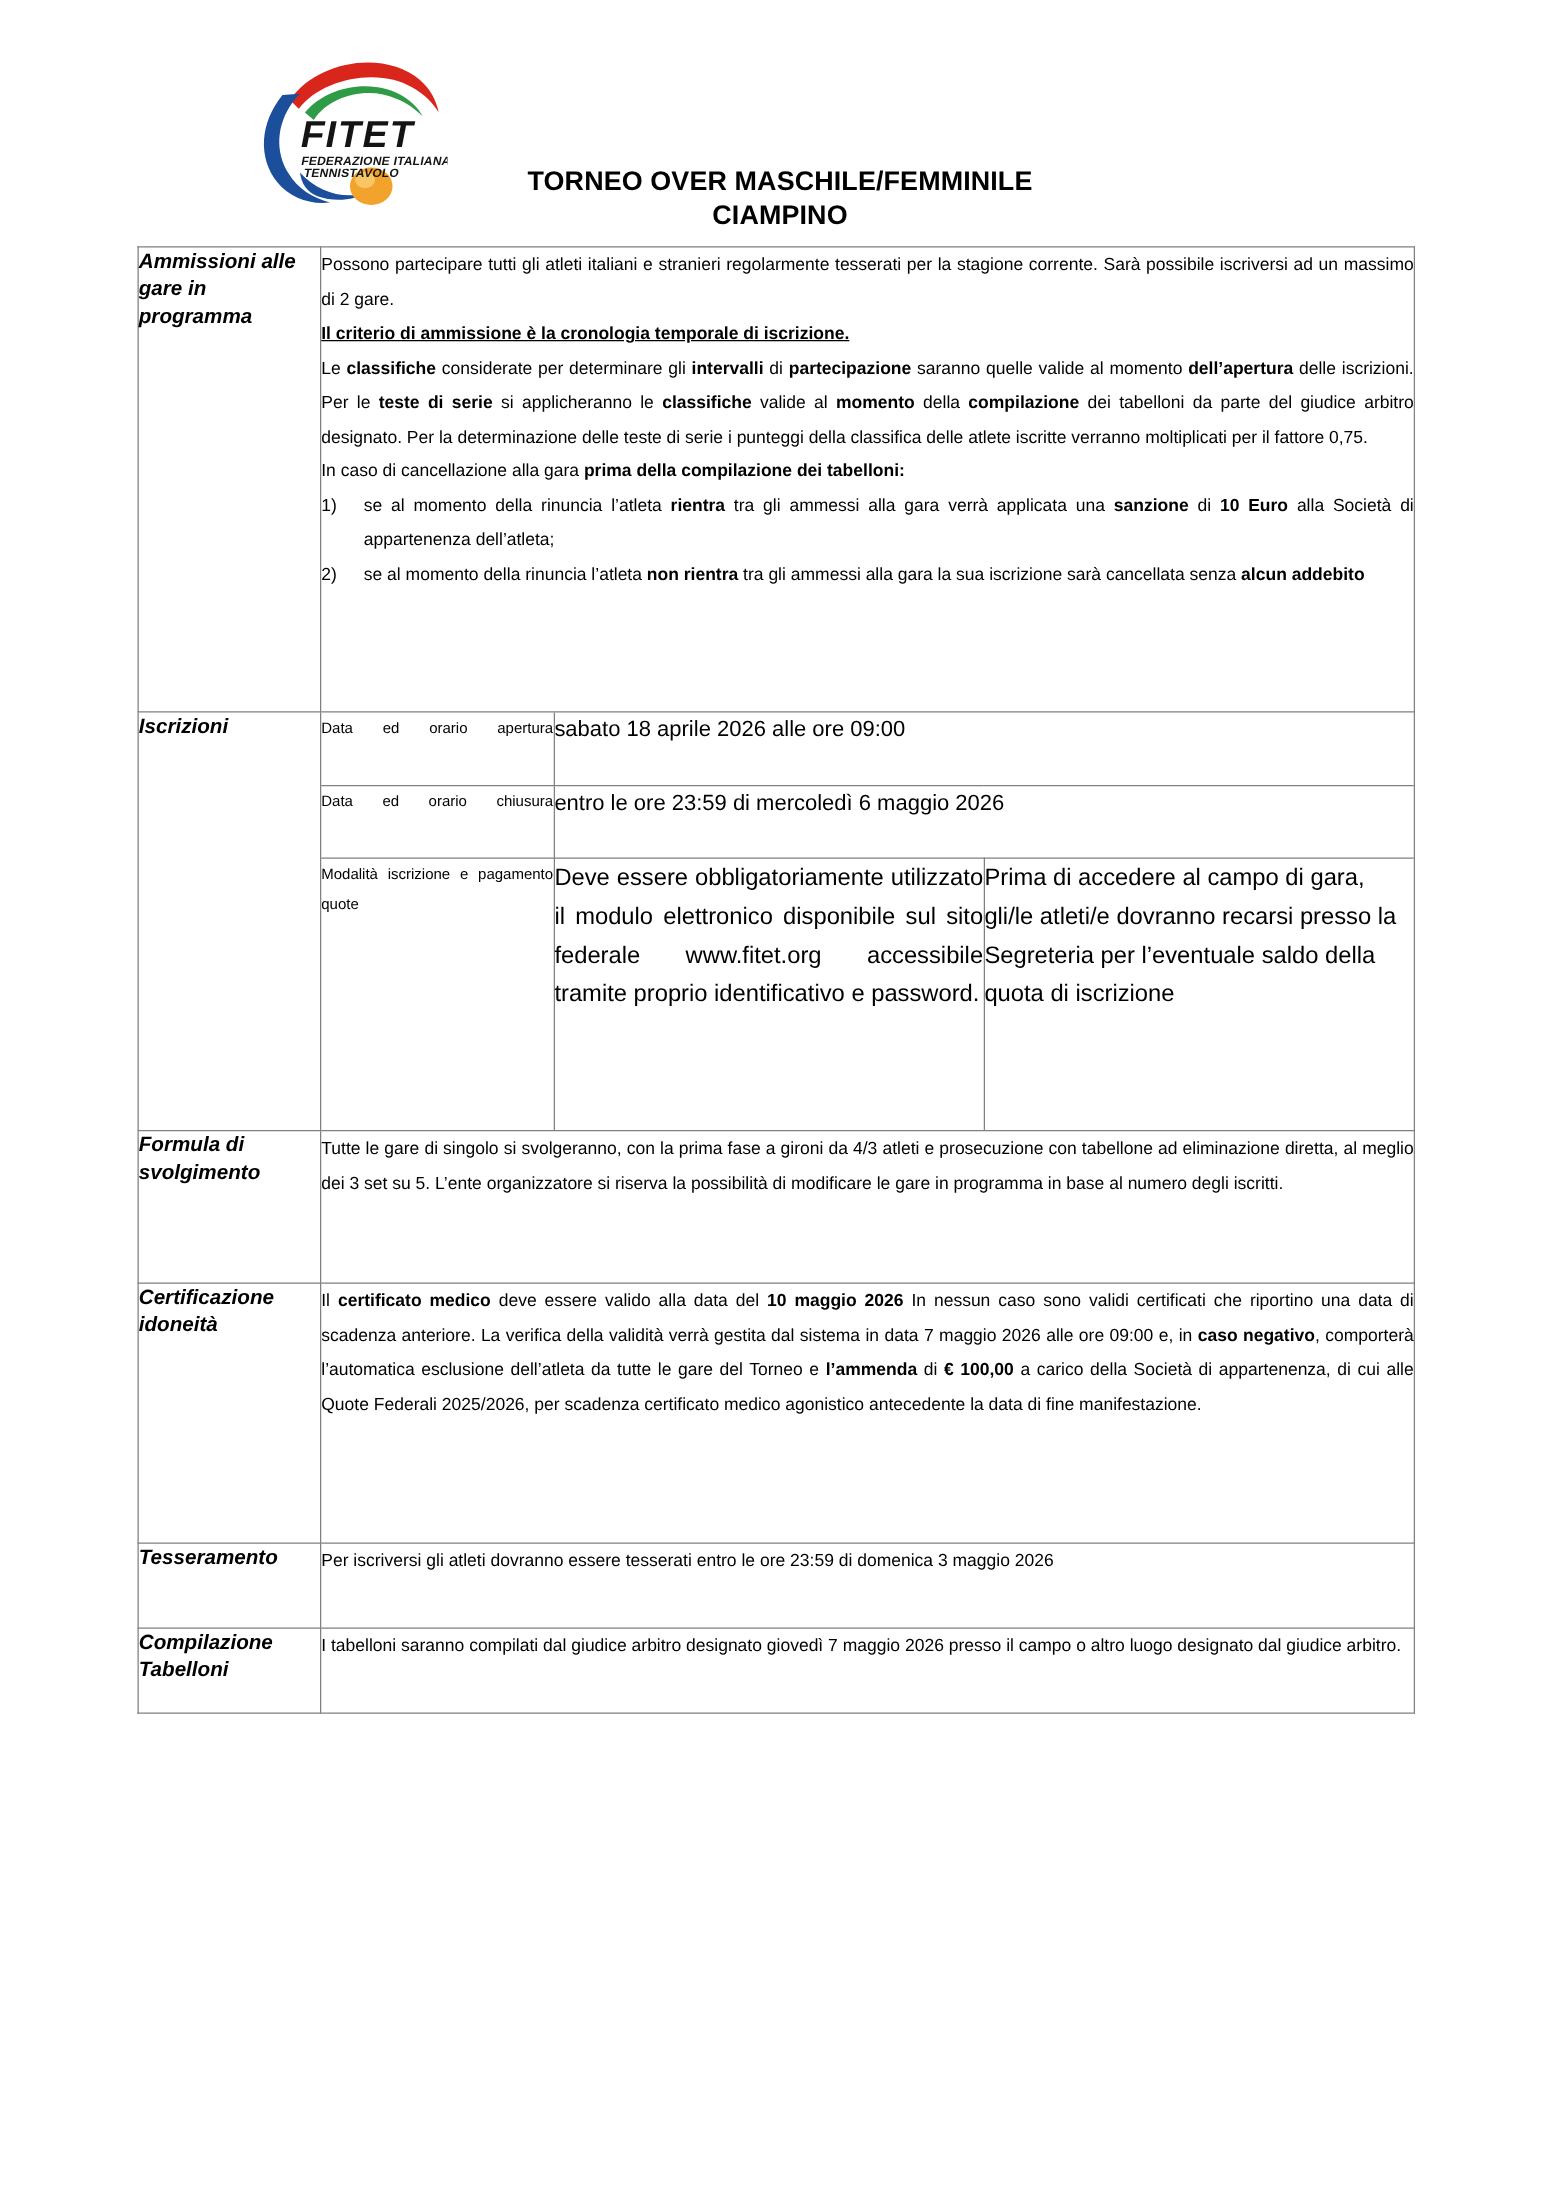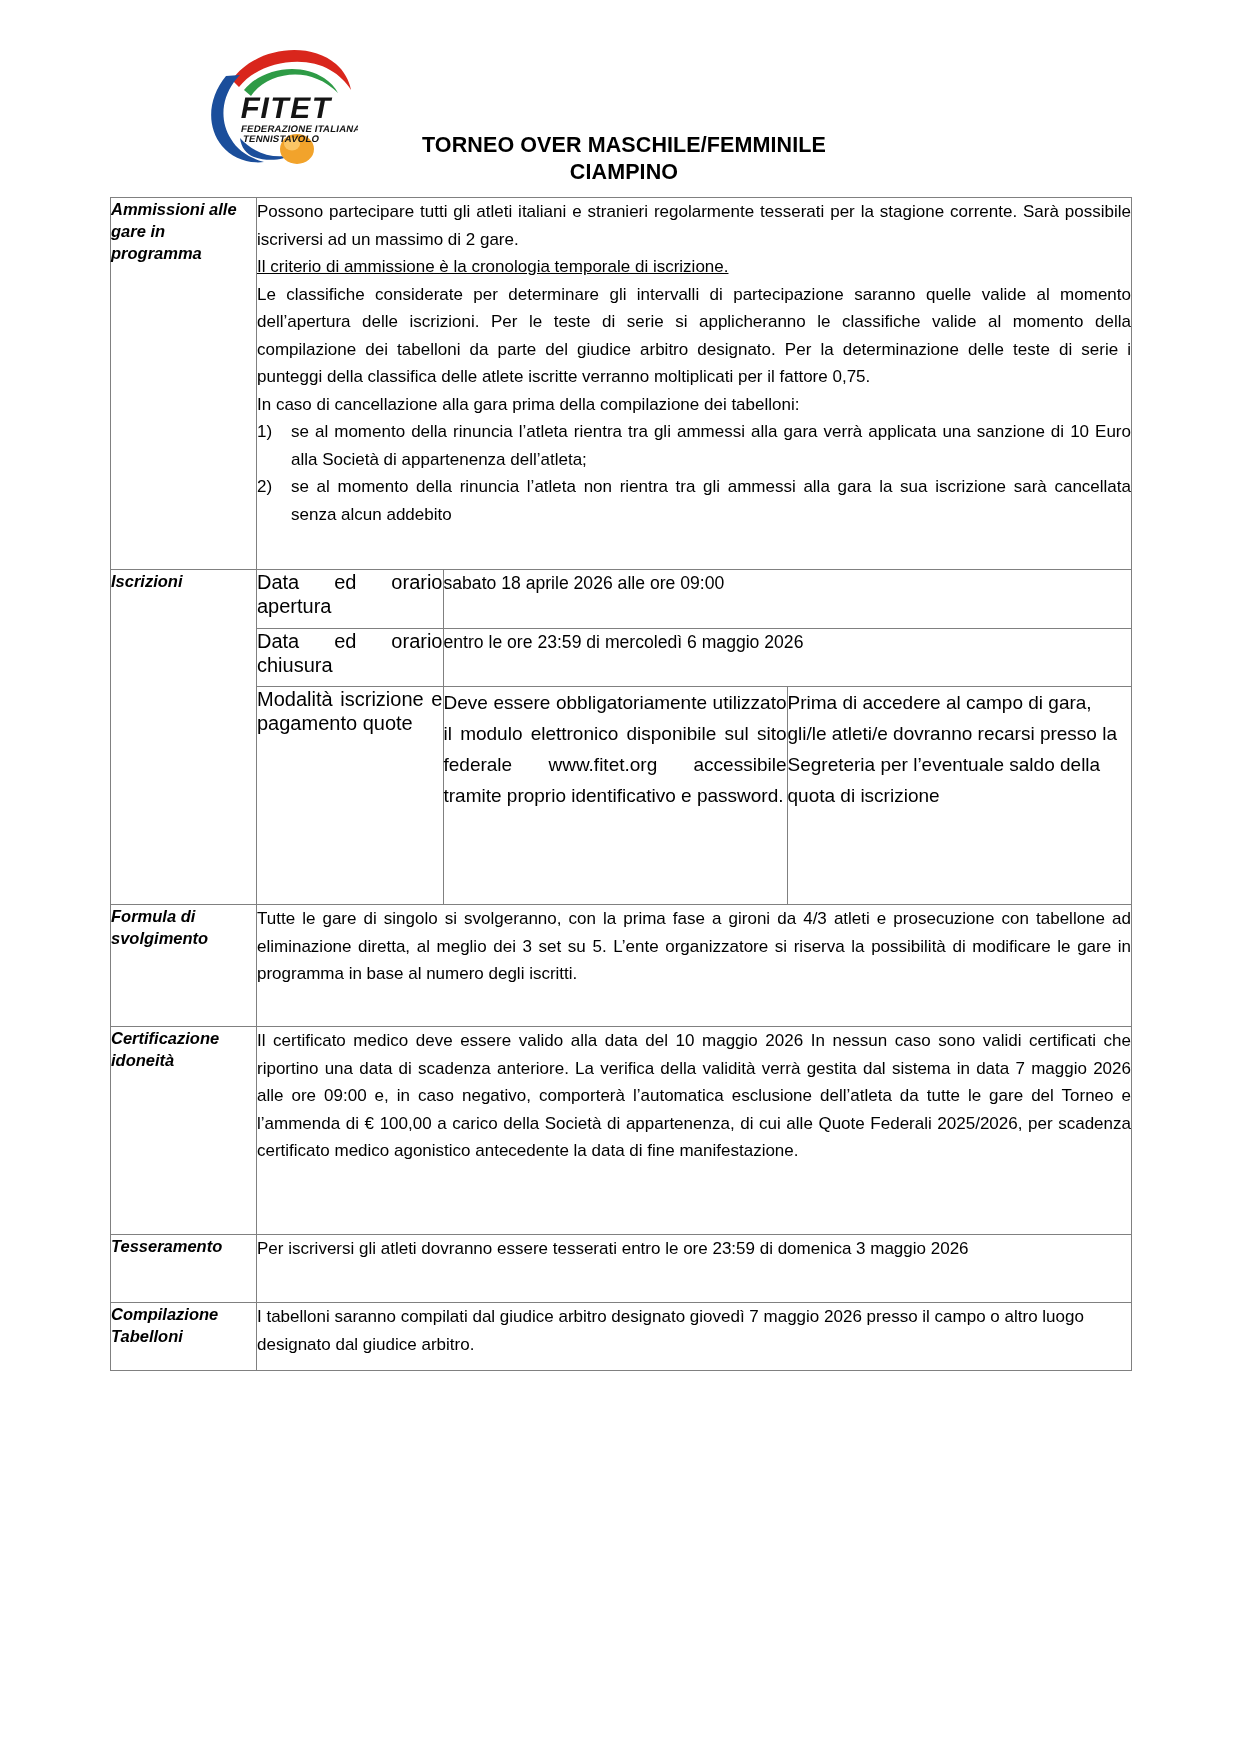--- a/index.html
+++ b/index.html
@@ -63,29 +63,29 @@
     font-style: italic;
     font-weight: bold;
     font-size: 16.5px;
     line-height: 22px;
     padding: 8px 8px 8px 10px;
     vertical-align: middle;
   }
 
   .content-cell {
     padding: 9px 11px 9px 11px;
-    font-size: 17px;
+    font-size: 14px;
     line-height: 27.5px;
     text-align: justify;
     text-justify: inter-word;
     hyphens: none;
   }
   .content-cell.nojustify { text-align: left; }
 
-  b, strong { font-weight: normal; }
+  b, strong { font-weight: bold; }
   u { text-decoration: underline; }
 
   
   .numlist { margin: 0; padding: 0; list-style: none; }
   .numlist li {
     position: relative;
     padding-left: 34px;
     text-align: justify;
   }
   .numlist li .num {
@@ -105,21 +105,21 @@
     vertical-align: top;
     padding: 0;
   }
   .subtable tr:first-child > td { border-top: 0; }
   .subtable tr:last-child > td { border-bottom: 0; }
   .subtable td:first-child { border-left: 0; }
   .subtable td:last-child { border-right: 0; }
 
   .sub-label {
     width: 186px;
-    font-size: 20px;
+    font-size: 12px;
     line-height: 24px;
     padding: 9px 10px 9px 10px;
     text-align: justify;
     text-align-last: justify;
   }
   .sub-label.plain { text-align-last: left; }
 
   .sub-value {
     font-size: 17.6px;
     font-weight: normal;

